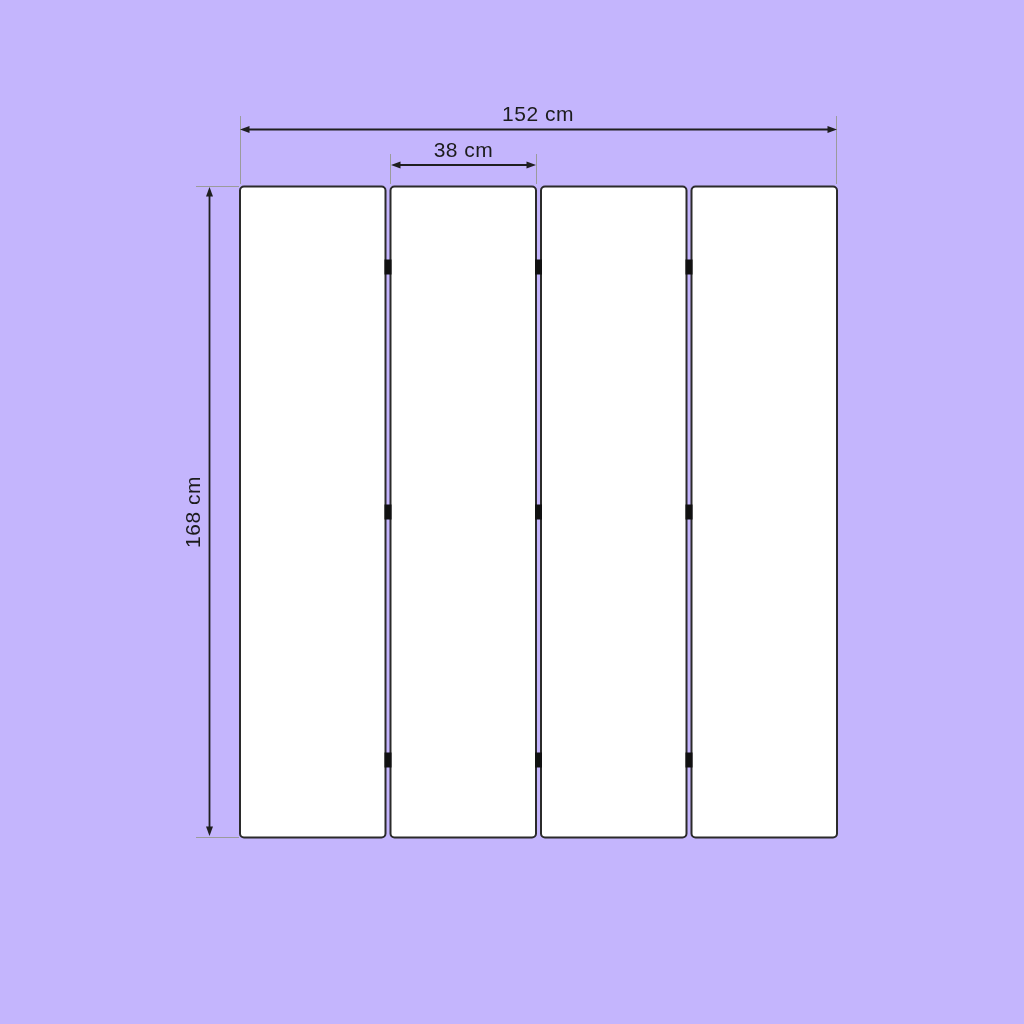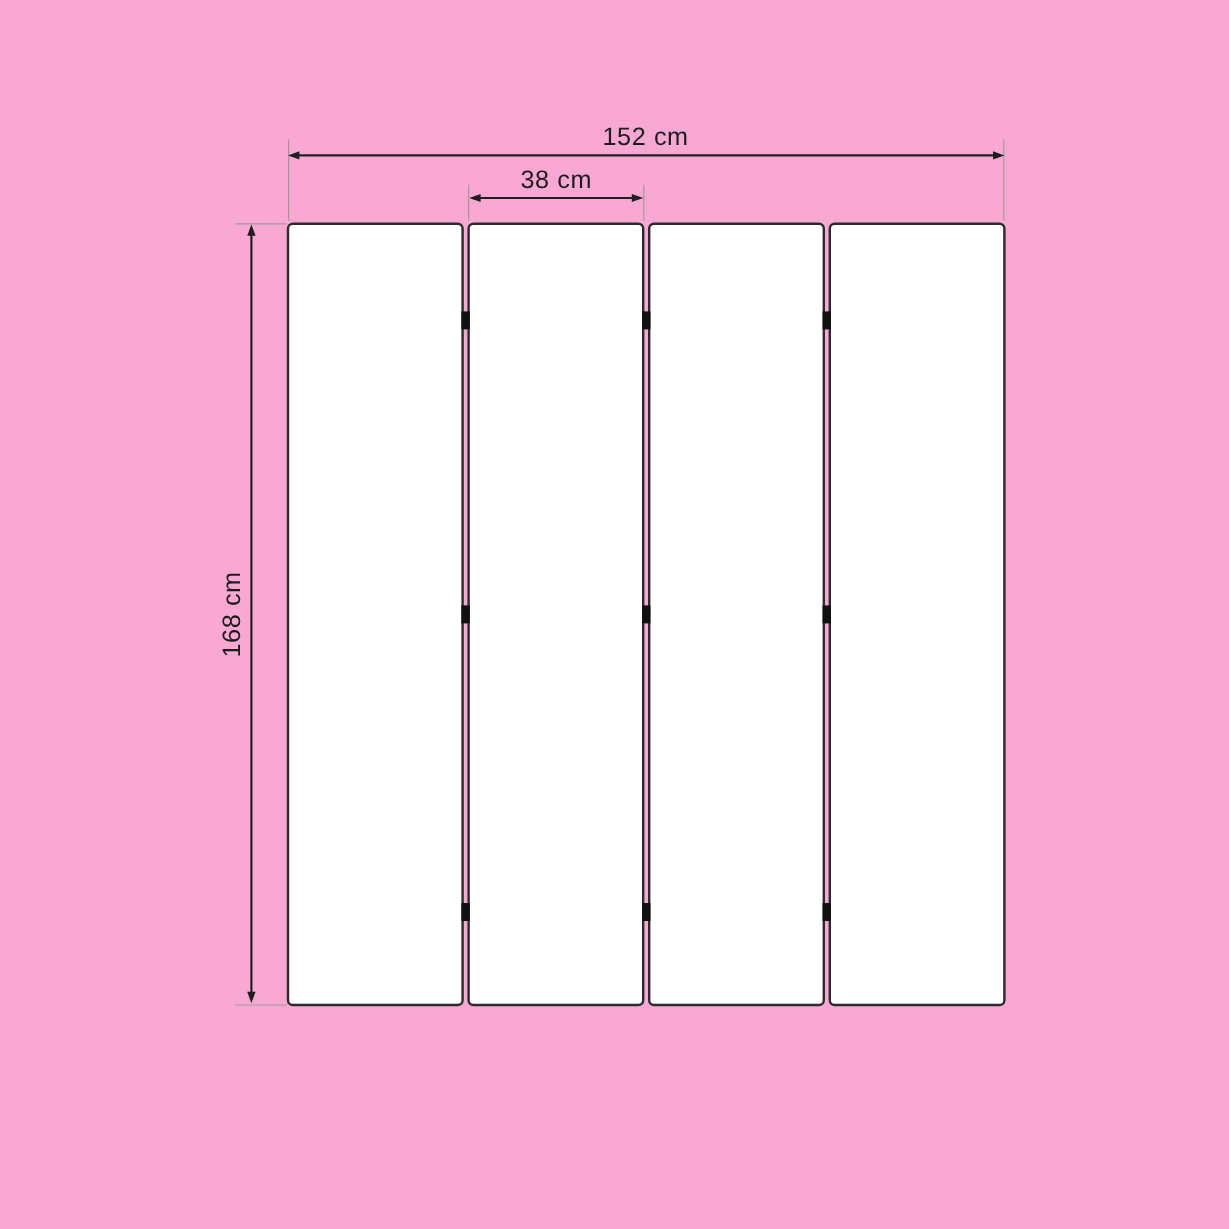--- a/index.html
+++ b/index.html
@@ -7,21 +7,21 @@
     padding: 0;
     width: 1024px;
     height: 1024px;
     background: #ffffff;
     font-family: "Liberation Sans", "DejaVu Sans", sans-serif;
   }
   .canvas {
     position: relative;
     width: 1024px;
     height: 1024px;
-    background: #f9a8d4;
+    background: #c4b5fd;
     overflow: hidden;
   }
   svg { display: block; }
 
   .panel {
     fill: #ffffff;
     stroke: #2b2b2b;
     stroke-width: 2;
   }
   .hinge {

